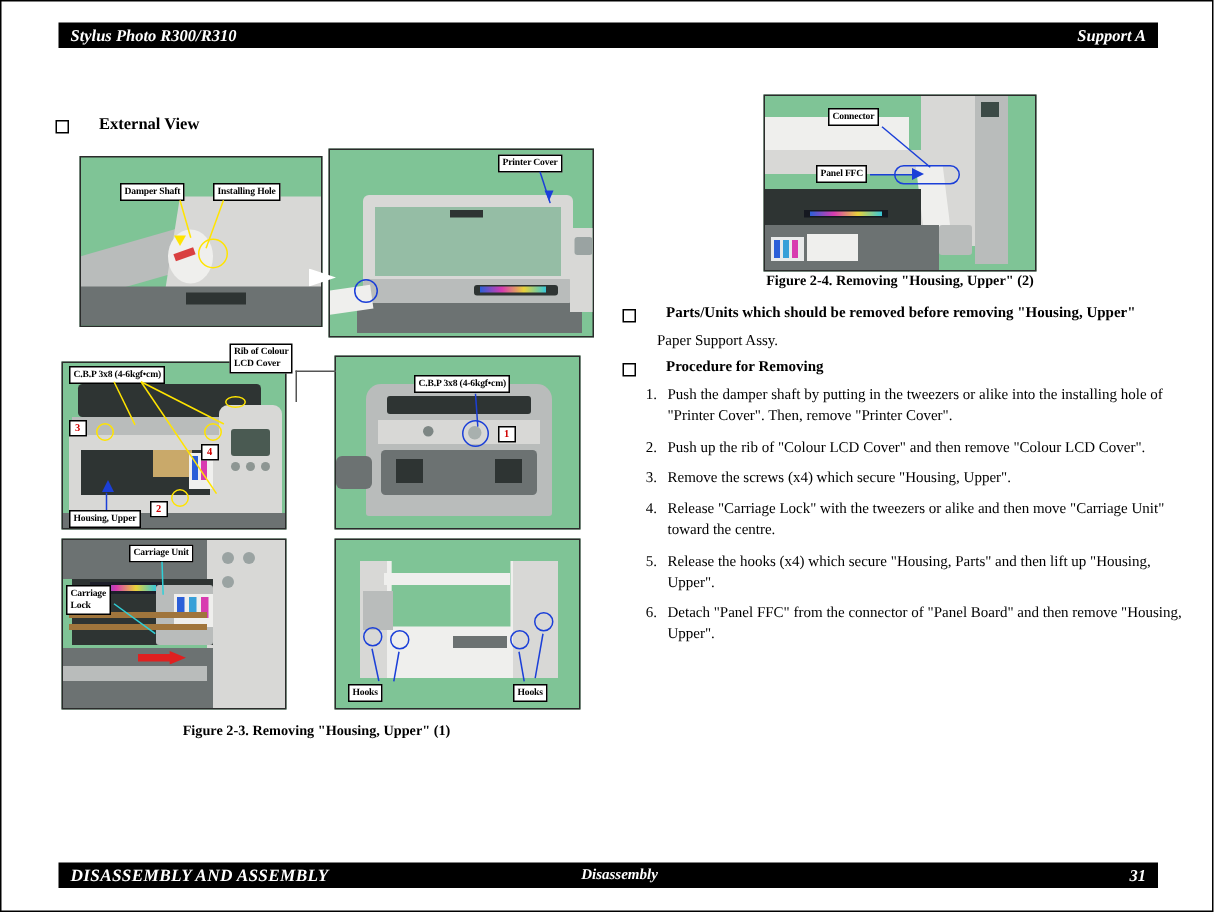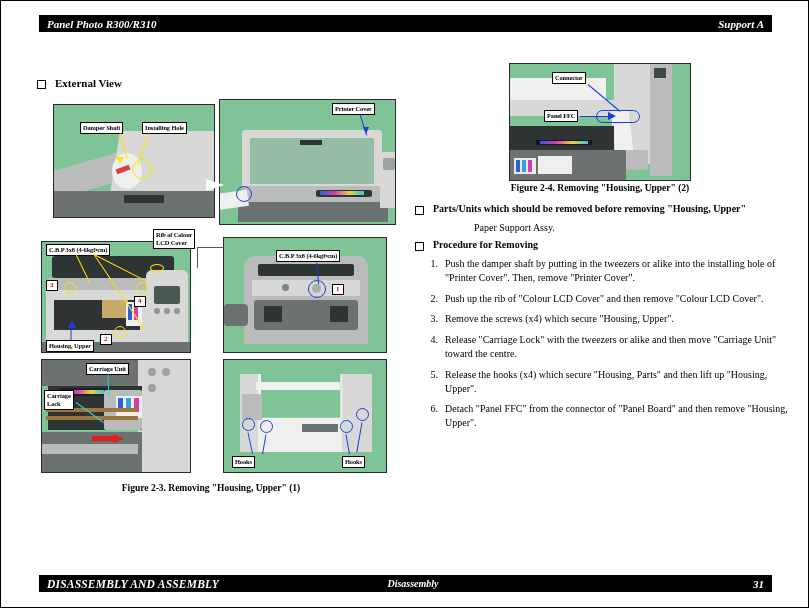--- a/index.html
+++ b/index.html
@@ -15,21 +15,21 @@
   .runbar .lft{position:absolute;left:8px;}
   .runbar .ctr{position:absolute;left:0;right:0;text-align:center;}
   .runbar .rgt{position:absolute;right:8px;}
   .foot .lft{font-size:11.5px;letter-spacing:.2px;}
   .foot .ctr{font-size:10px;padding-left:15px;}
   .foot .rgt{font-size:11px;}
 
   
   .sec-num{position:absolute;left:35px;top:50px;font-size:17px;font-weight:bold;
            letter-spacing:.2px;white-space:nowrap;}
-  .sq-item{display:flex;align-items:flex-start;gap:9px;font-size:11px;font-weight:bold;}
+  .sq-item{display:flex;align-items:flex-start;gap:20px;font-size:11px;font-weight:bold;}
   .sq{display:inline-block;width:7px;height:7px;border:1.2px solid #000;flex:none;margin-top:3px;}
   .ext-view{position:absolute;left:36px;top:76px;}
 
   
   .ph{position:absolute;background:#7fc496;border:1px solid #2b2b2b;overflow:hidden;}
   .ph *{box-sizing:border-box;}
 
   
   .sh{position:absolute;}
   .body-lt{background:#d8d8d6;}
@@ -54,33 +54,33 @@
   .ring.y{border:1.6px solid #ffe400;}
   .ring.b{border:1.6px solid #1b3fd8;}
   .arw{position:absolute;width:0;height:0;}
 
   
   .cap{position:absolute;font-size:9.5px;font-weight:bold;text-align:center;white-space:nowrap;}
 
   
   .rc{position:absolute;font-size:10px;}
   .rc-sq{left:414px;width:380px;}
-  .sub{position:absolute;font-size:10px;font-weight:normal;margin-left:36px;}
+  .sub{position:absolute;font-size:10px;font-weight:normal;}
   .steps{position:absolute;left:424px;top:256px;width:370px;}
   .step{display:flex;gap:7px;margin-bottom:7px;font-size:10px;line-height:1.38;}
   .step .n{width:13px;flex:none;text-align:right;}
   .step .t{flex:1;}
 </style>
 </head>
 <body>
 
 <div class="page">
 
   <div class="runbar head">
-    <span class="lft">Panel Photo R300/R310</span>
+    <span class="lft">Stylus Photo R300/R310</span>
     <span class="rgt">Support A</span>
   </div>
 
 
   <div class="sq-item ext-view">
     <span class="sq"></span>
     <span>External View</span>
   </div>
 
   <div class="ph" style="left:52px;top:103px;width:160px;height:112px;">

